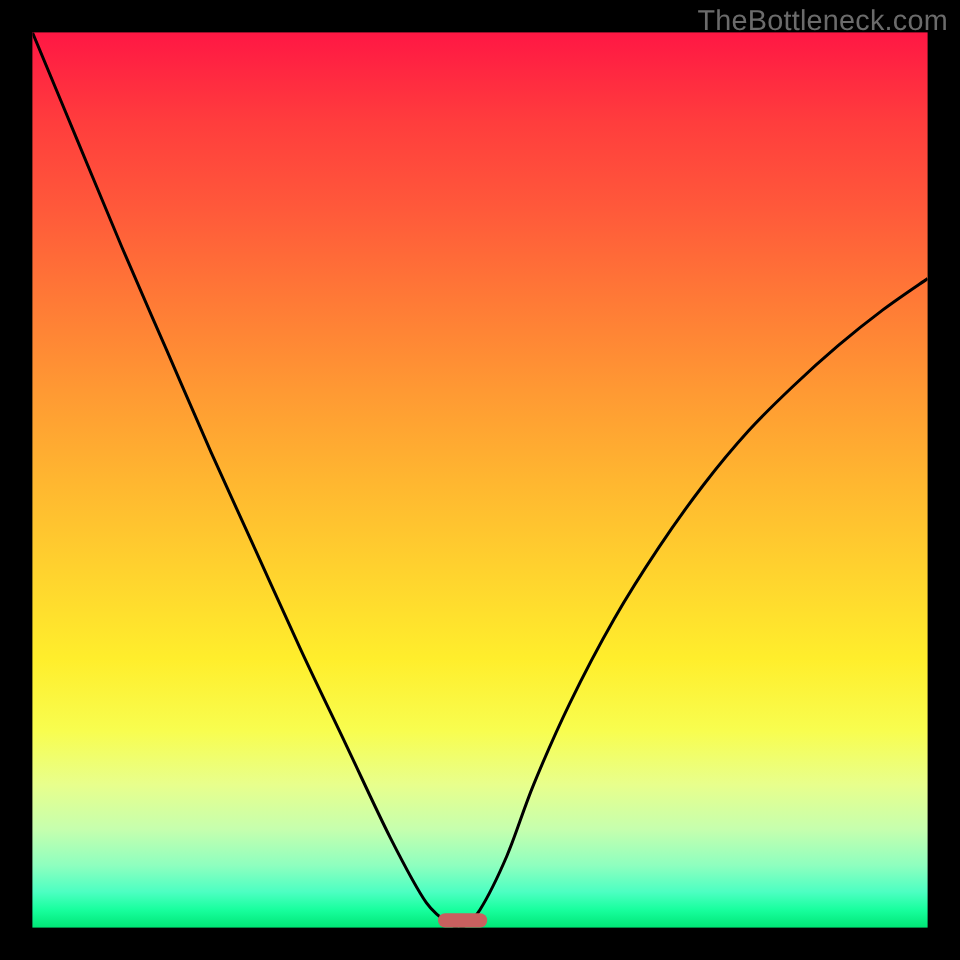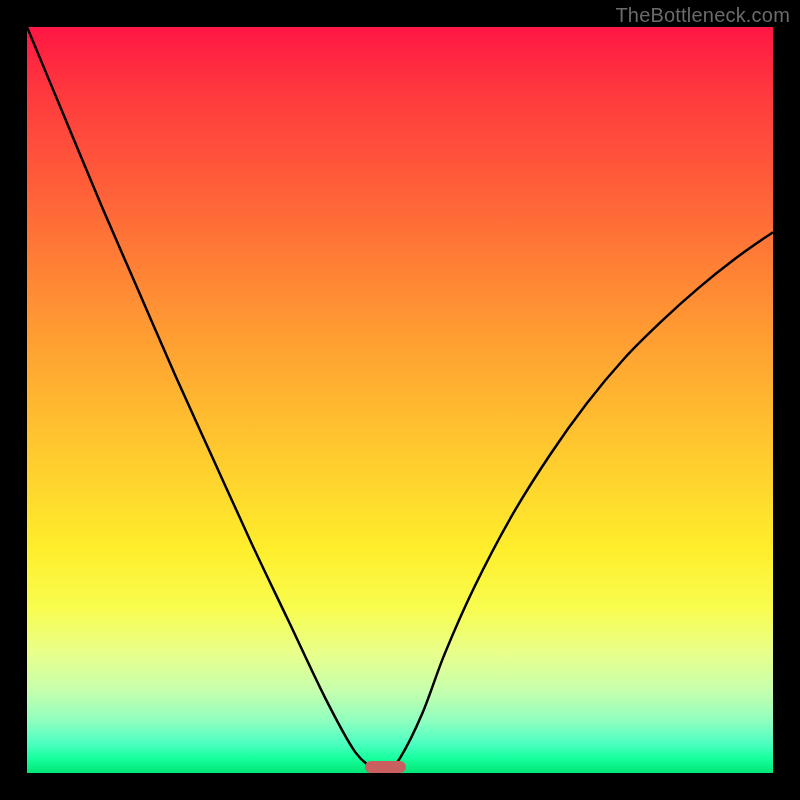--- a/index.html
+++ b/index.html
@@ -41,21 +41,21 @@
       #18ff9e 98%,
       #00e676 100%
     );
   }
   .watermark {
     position: absolute;
     top: 4px;
     right: 10px;
     color: #6b6b6b;
     font-family: Arial, Helvetica, sans-serif;
-    font-size: 20px;
+    font-size: 24px;
     letter-spacing: 0.2px;
   }
   svg.curve {
     position: absolute;
     left: 0;
     top: 0;
   }
   .marker {
     position: absolute;
     width: 40px;

